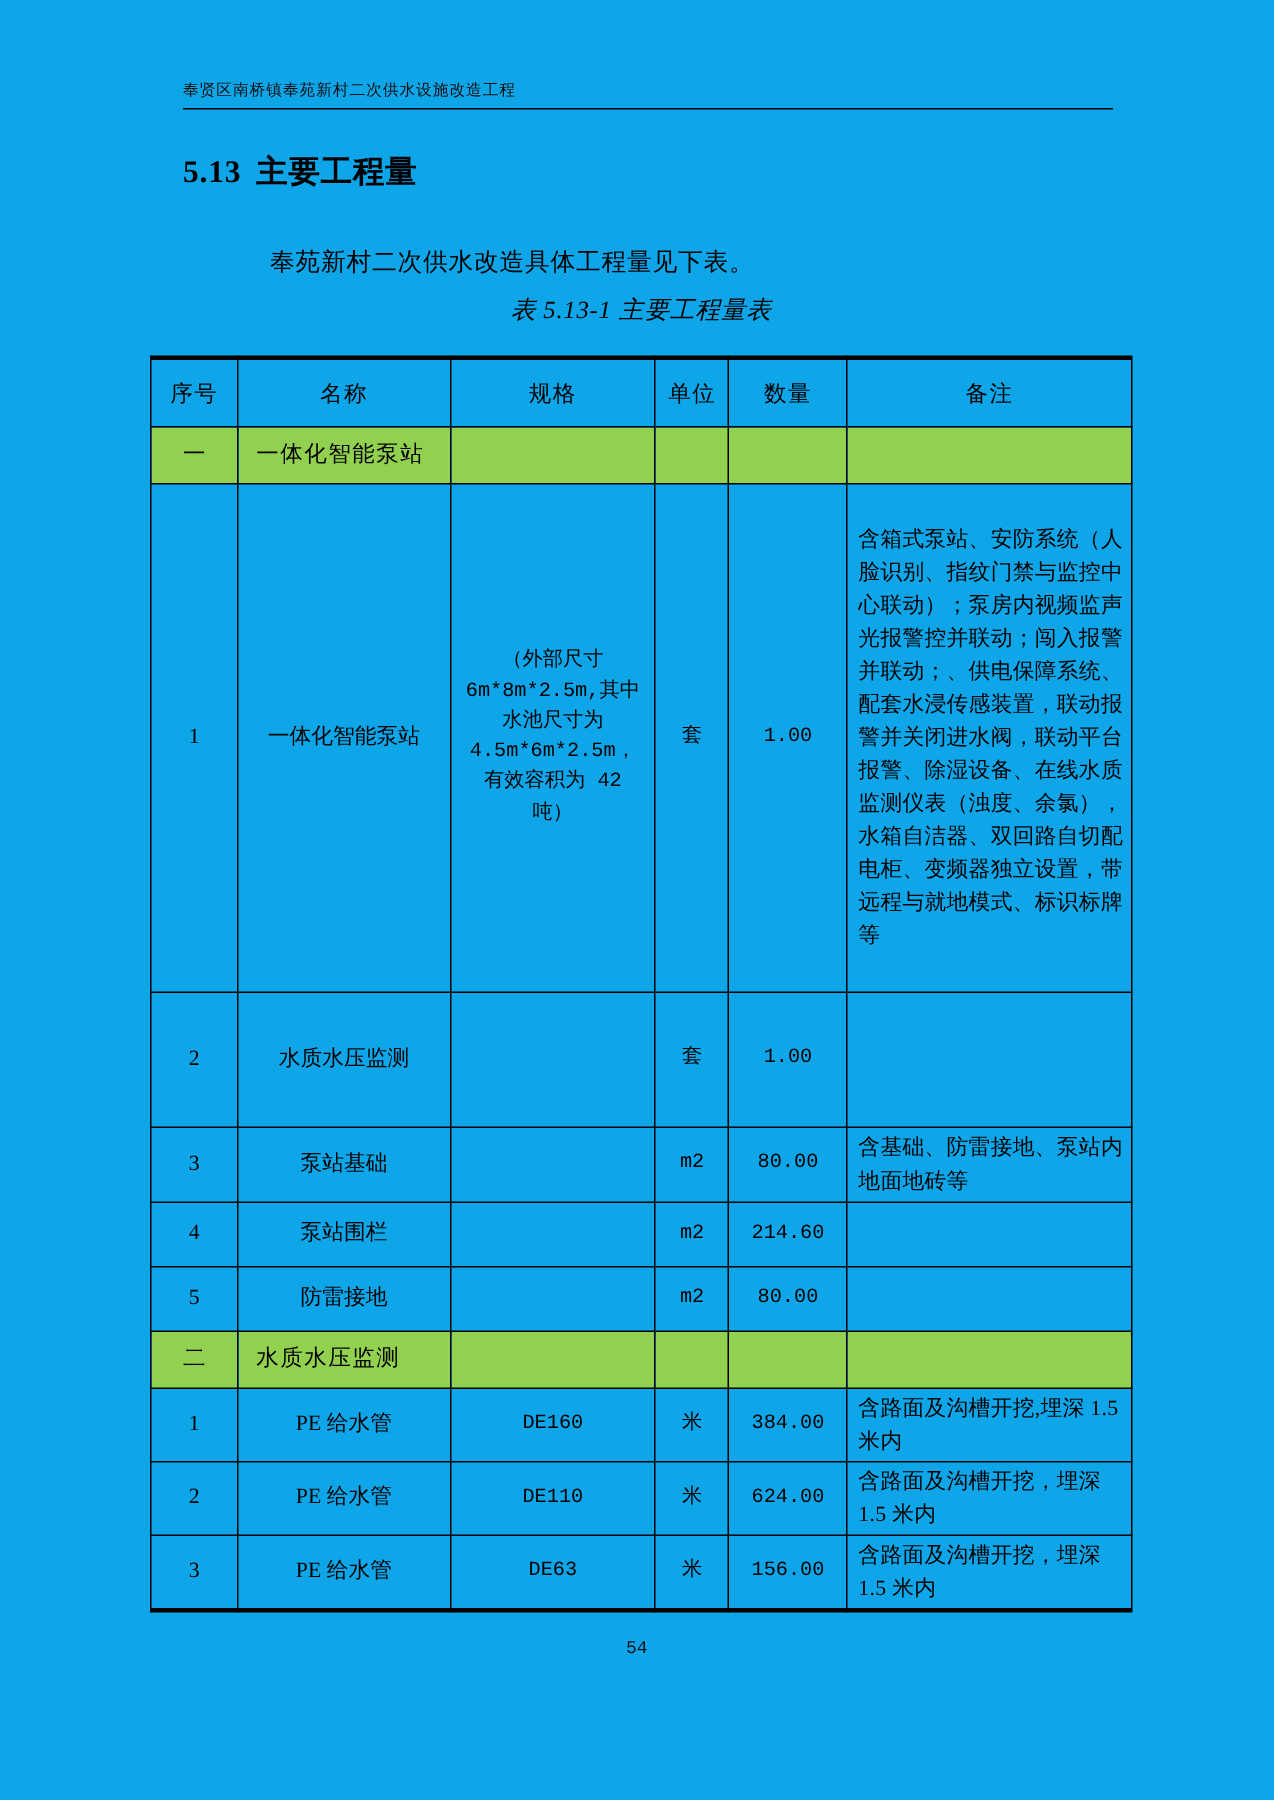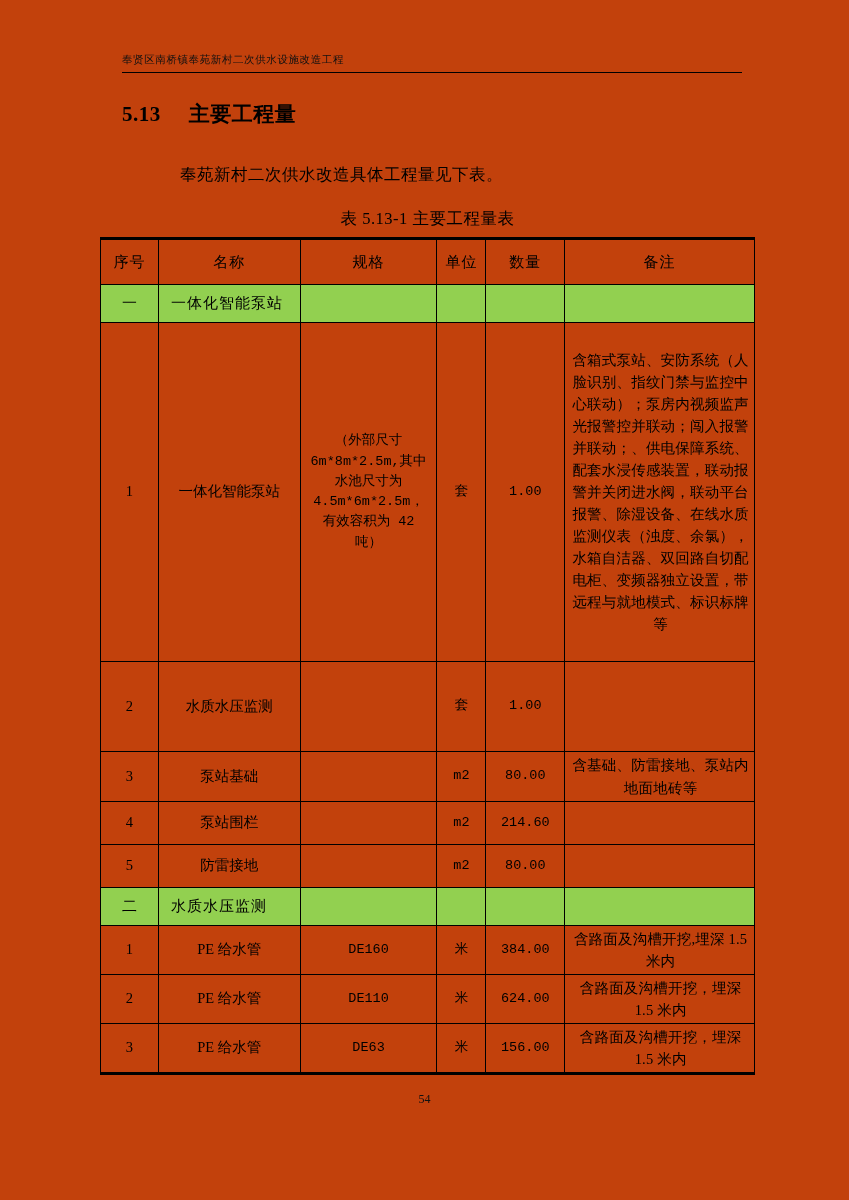--- a/index.html
+++ b/index.html
@@ -1,20 +1,20 @@
 <!DOCTYPE html>
 <html><head>
 <meta charset="utf-8">
 <style>
   html, body { margin: 0; padding: 0; background: #ffffff; }
   .page {
     position: relative;
     width: 849px;
     height: 1200px;
-    background: #c2410c;
+    background: #0ea5e9;
     font-family: "Liberation Serif", "DejaVu Serif", serif;
     color: #000000;
     overflow: hidden;
   }
   .doc-header {
     position: absolute;
     left: 122px;
     top: 53px;
     width: 620px;
     border-bottom: 1.5px solid #000;
@@ -25,37 +25,38 @@
   }
   .section-heading {
     position: absolute;
     left: 122px;
     top: 100px;
     margin: 0;
     font-size: 21px;
     font-weight: bold;
     letter-spacing: 0.5px;
   }
-  .section-heading .num { margin-right: 28px; }
+  .section-heading .num { margin-right: 10px; }
   .intro {
     position: absolute;
     left: 164px;
     top: 148px;
     margin: 16px;
     font-size: 16.5px;
     letter-spacing: 0.5px;
   }
   .caption {
     position: absolute;
     left: 100px;
-    top: 208px;
+    top: 196px;
     width: 655px;
     text-align: center;
     font-size: 16.5px;
     letter-spacing: 0.5px;
+    font-style: italic;
   }
   table.qty {
     position: absolute;
     left: 100px;
     top: 237px;
     width: 655px;
     border-collapse: collapse;
     table-layout: fixed;
     border-top: 3px solid #000;
     border-bottom: 3.5px solid #000;
@@ -74,21 +75,21 @@
     letter-spacing: 1px;
   }
   table.qty td {
     font-size: 14.5px;
     padding: 2px 6px;
     text-align: center;
     line-height: 1.5;
     vertical-align: middle;
   }
   table.qty td.note {
-    text-align: center;
+    text-align: left;
     line-height: 1.52;
     letter-spacing: 0.2px;
     padding: 2px 5px 2px 7px;
   }
   table.qty td.mono {
     font-family: "Liberation Mono", "DejaVu Sans Mono", monospace;
     font-size: 13.5px;
   }
   table.qty tr.section-row td {
     background: var(--section-green, #92d050);
@@ -99,21 +100,21 @@
     padding-left: 12px;
     letter-spacing: 1px;
   }
   .page-number {
     position: absolute;
     top: 1092px;
     left: 0;
     width: 100%;
     text-align: center;
     font-size: 12px;
-    font-family: Liberation Serif, serif;
+    font-family: Liberation Mono, monospace;
     color: #111;
   }
 </style>
 </head>
 <body>
 
 <div class="page" style="--section-green: #92d050;">
 
   <div class="doc-header">
     <span>奉贤区南桥镇奉苑新村二次供水设施改造工程</span>

